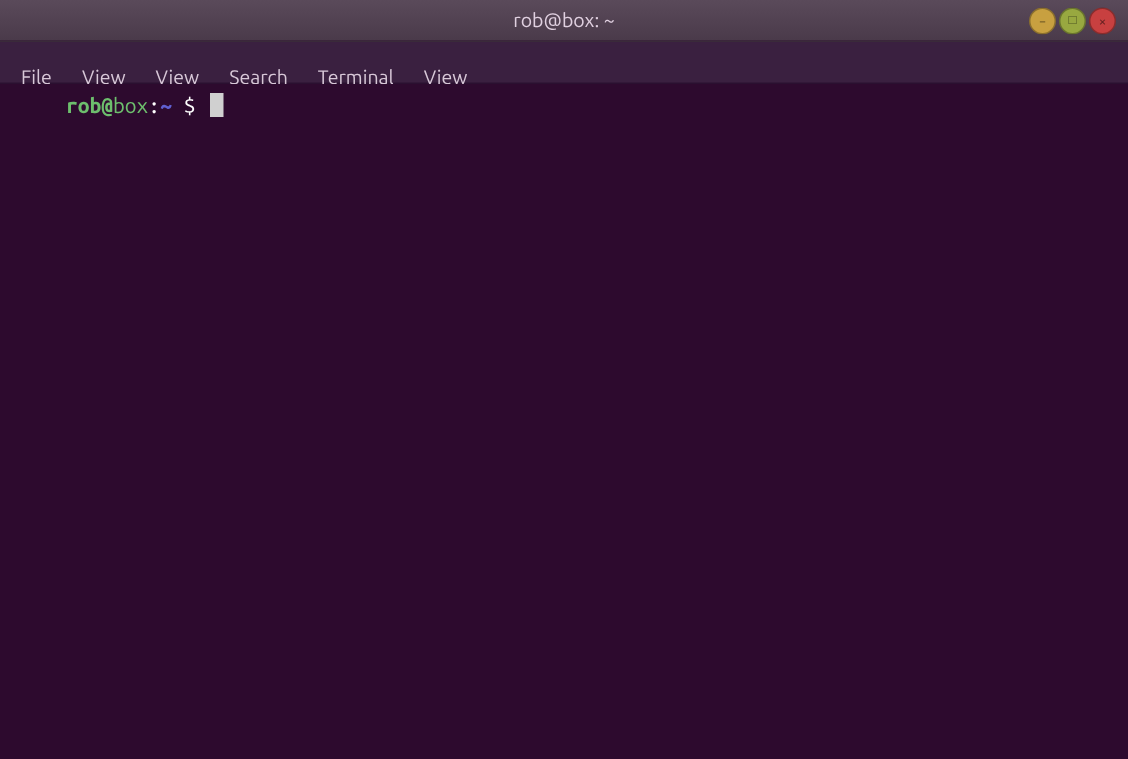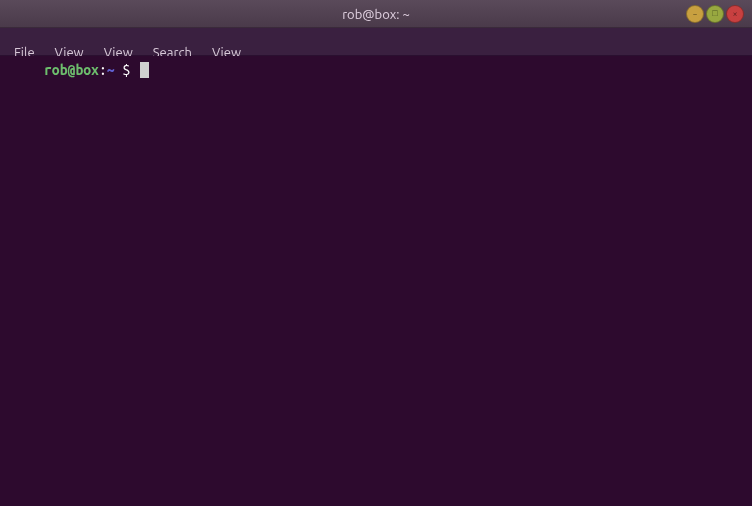--- a/index.html
+++ b/index.html
@@ -104,21 +104,21 @@
       margin-left: 36px;
     }
 
     .prompt-at {
       color: #6dbe6d;
       font-weight: bold;
     }
 
     .prompt-host {
       color: #6dbe6d;
-      font-weight: bold;
+      font-weight: normal;
     }
 
     .prompt-colon {
       color: #ffffff;
     }
 
     .prompt-tilde {
       color: #6060d0;
       font-weight: bold;
     }
@@ -151,20 +151,21 @@
     <div class="win-btn win-btn-maximize">□</div>
     <div class="win-btn win-btn-close">×</div>
   </div>
 </div>
 
 <div class="menu-bar">
   <div class="menu-item">File</div>
   <div class="menu-item">View</div>
   <div class="menu-item">View</div>
   <div class="menu-item">Search</div>
+  <div class="menu-item">Terminal</div>
   <div class="menu-item">View</div>
 </div>
 
 <div class="terminal-body">
   <div class="prompt-line">
     <span class="prompt-user">rob</span>
     <span class="prompt-at">@</span>
     <span class="prompt-host">box</span>
     <span class="prompt-colon">:</span>
     <span class="prompt-tilde">~</span>

